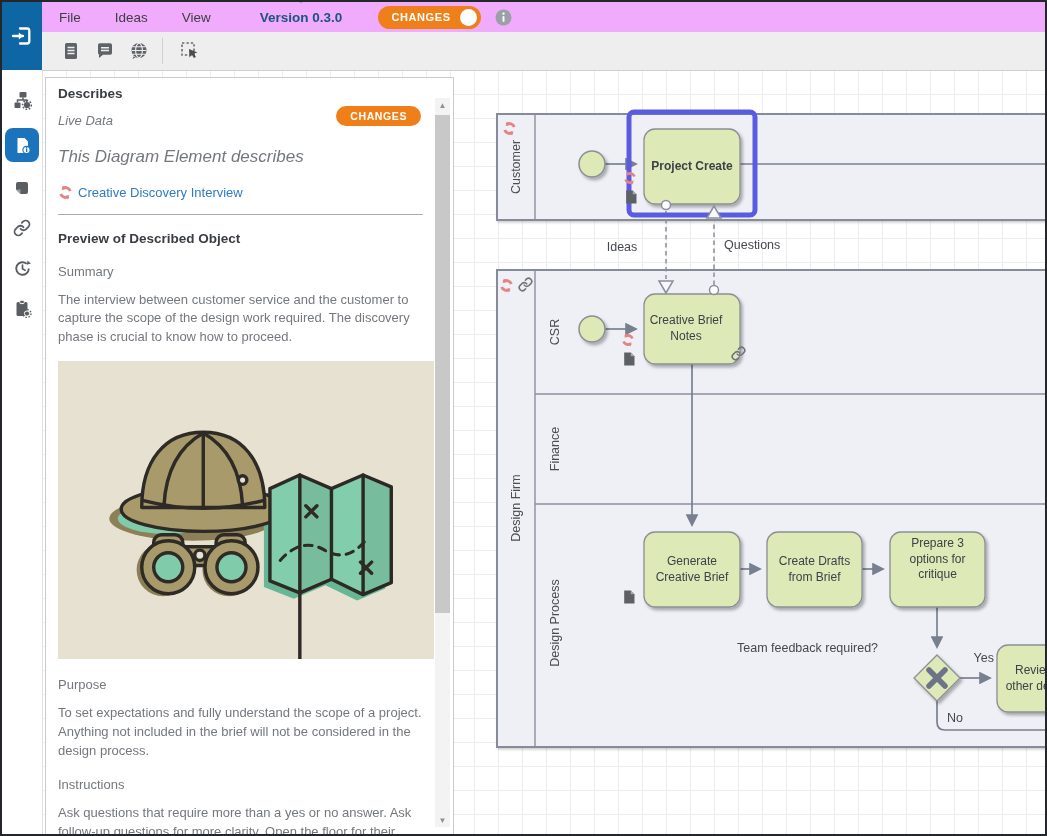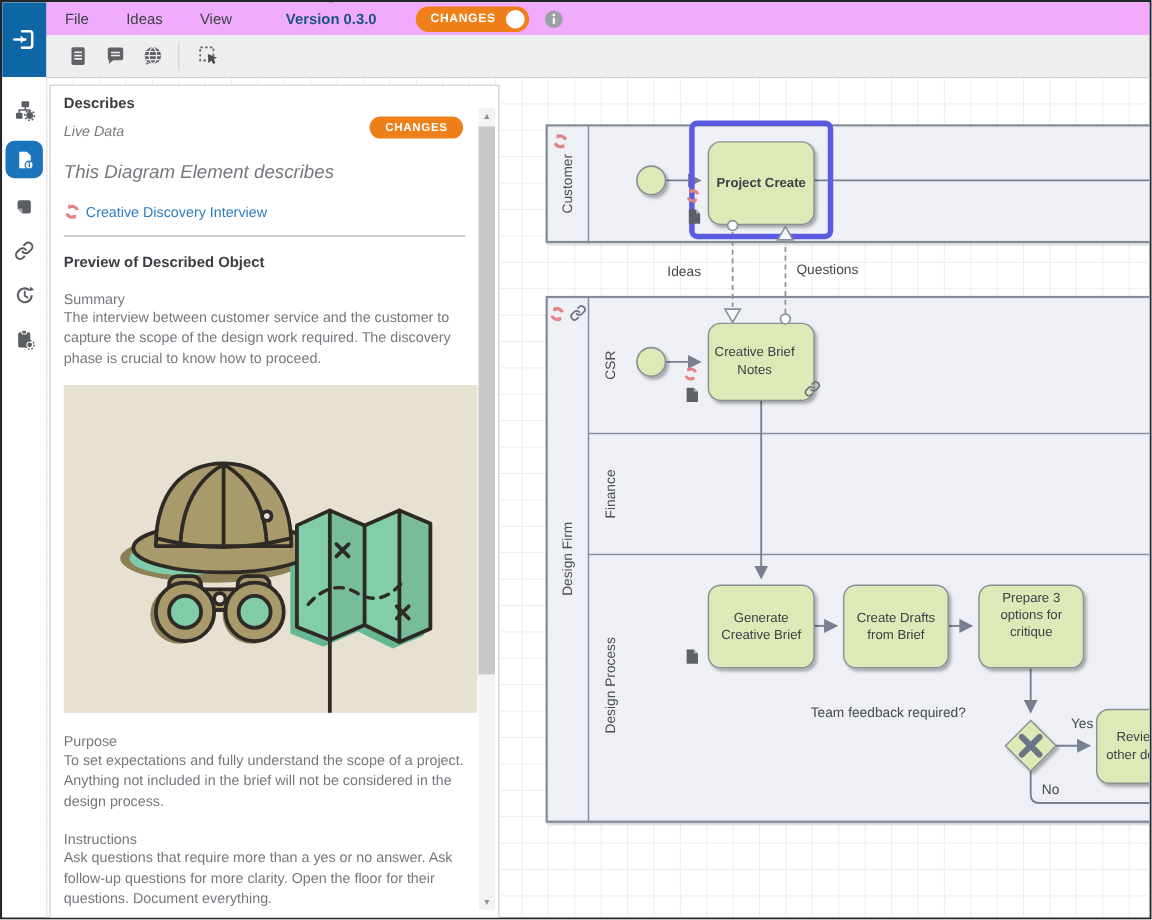--- a/index.html
+++ b/index.html
@@ -54,21 +54,21 @@
   .live-row{margin-top:10px;}
   .live-row em{font-size:13px;color:#74787d;}
   #panel-badge{position:absolute;top:28px;right:32px;background:#ef8019;color:#fff;border-radius:11px;
                font-size:10.5px;font-weight:bold;letter-spacing:.6px;padding:4px 14px;}
   .pgray{font-size:17px;color:#74787d;line-height:1.45;margin:16px 0 5px;max-width:372px;font-style:italic;}
   .link-row{margin-top:15px;display:flex;align-items:center;gap:5px;}
   .link-row a{font-size:13px;color:#2e7cc0;text-decoration:none;}
   #describe-panel hr{border:none;border-top:1px solid #a8adb3;margin:14px 0 0;}
   .h-preview{margin-top:16px !important;}
   .slabel{font-size:13px;color:#74787d;margin-top:18px;}
-  .sec p{font-size:13px;color:#74787d;line-height:1.45;margin:1px 0 0;max-width:372px;}
+  .sec p{font-size:13px;color:#74787d;line-height:1.45;margin:12px 0 0;max-width:372px;}
   #illus{margin-top:14px;width:376px;height:298px;background:#e6e1d1;}
   
   #pscroll{position:absolute;top:20px;right:3px;bottom:10px;width:15px;background:#f3f3f4;}
   #pscroll .sarrow{position:absolute;left:0;width:15px;height:14px;display:flex;align-items:center;
                    justify-content:center;font-size:8px;color:#8f8f8f;}
   #pscroll .thumb{position:absolute;left:0;top:17px;width:15px;height:498px;background:#c8c8c8;}
 </style>
 </head>
 <body>
 

